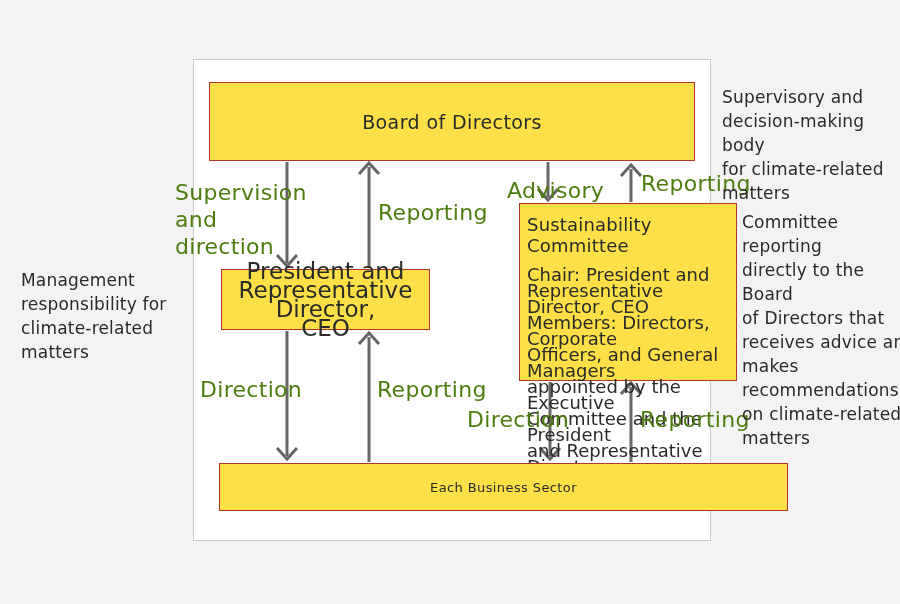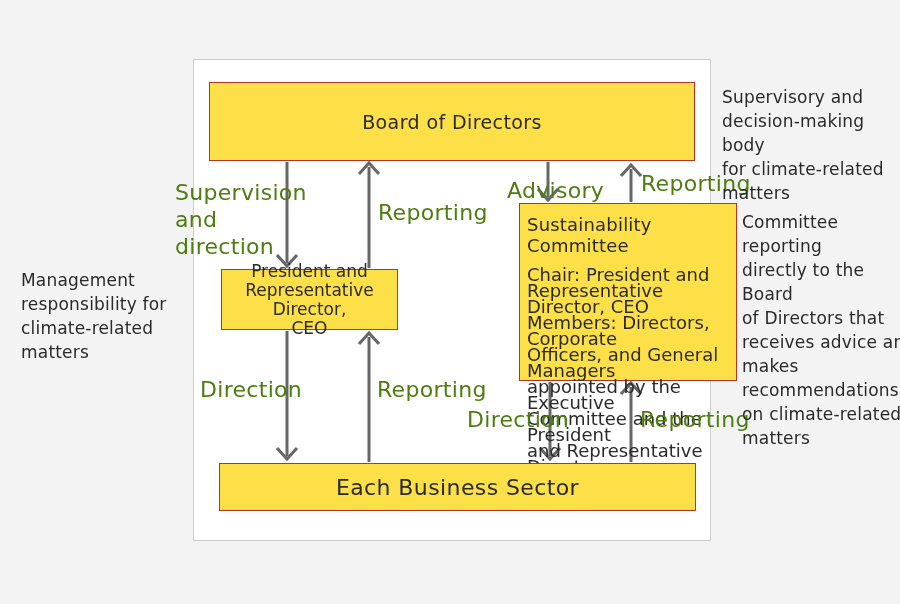--- a/index.html
+++ b/index.html
@@ -31,23 +31,23 @@
     background: #fde047;
     border: 1.5px solid #b1352a;
   }
   .rbox.center {
     display: flex;
     align-items: center;
     justify-content: center;
     text-align: center;
   }
   .box-board   { left: 209px; top: 82px;  width: 486px; height: 79px; font-size: 19px; letter-spacing: 0.4px; }
-  .box-president { left: 221px; top: 269px; width: 177px; height: 61px; font-size: 17px; line-height: 19px; }
+  .box-president { left: 221px; top: 269px; width: 209px; height: 61px; font-size: 23px; line-height: 19px; }
   .box-committee { left: 481px; top: 203px; width: 218px; height: 178px; padding: 10px 3px 0 7px; margin-left: 38px; }
-  .box-sector  { left: 219px; top: 463px; width: 477px; height: 48px; font-size: 22px; letter-spacing: 0.4px; }
+  .box-sector  { left: 219px; top: 463px; width: 569px; height: 48px; font-size: 13px; letter-spacing: 0.4px; }
   .committee-title { font-size: 18px; margin-bottom: 11px; letter-spacing: 0.2px; }
   .committee-body  { font-size: 18px; line-height: 16px; }
   .multiline { white-space: pre-line; }
   .lbl {
     position: absolute;
     font-size: 22px;
     line-height: 20px;
     letter-spacing: 0.3px;
     color: #4d7c0f;
   }

